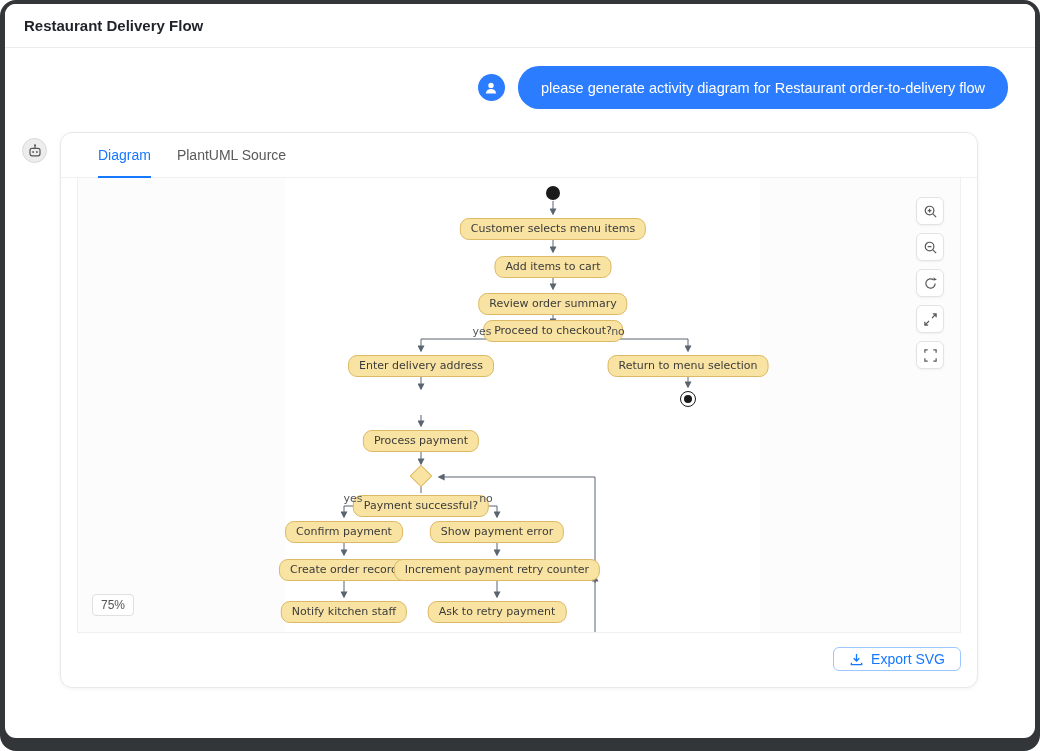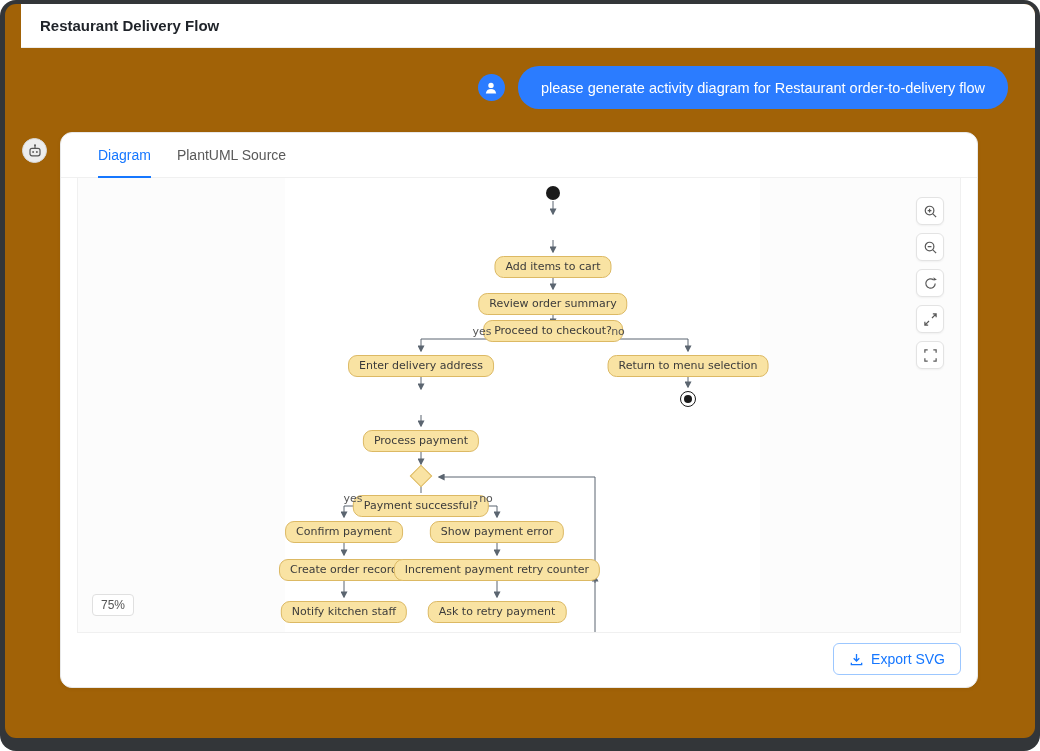--- a/index.html
+++ b/index.html
@@ -1,18 +1,18 @@
 <!DOCTYPE html>
 <html><head>
 <meta charset="utf-8">
 <style>
   * { box-sizing: border-box; margin: 0; padding: 0; }
   html,body { width:1040px; height:751px; background:#ffffff; font-family:"Liberation Sans",sans-serif; }
   .frame { position:absolute; left:0; top:0; width:1040px; height:751px; background:#333639; border-radius:16px; }
-  .screen { position:absolute; left:5px; top:4px; right:5px; bottom:13px; background:#a16207; border-radius:11px; overflow:hidden;padding-left:16px; }
+  .screen { position:absolute; left:5px; top:4px; right:5px; bottom:13px; background:#ffffff; border-radius:11px; overflow:hidden; }
 
   
   .header { height:44px; background:#fff; border-bottom:1px solid #ececec; display:flex; align-items:center; padding:0 19px; }
   .header .title { font-size:15px; font-weight:700; color:#1f2329; }
 
   
   .chat-row { position:absolute; top:62px; right:27px; display:flex; align-items:center; gap:13px; }
   .avatar { width:27px; height:27px; border-radius:50%; background:#2b7cff; display:flex; align-items:center; justify-content:center; flex:0 0 auto; }
   .bubble { height:43px; border-radius:21px; background:#2b7cff; color:#fff; font-size:14.5px; font-weight:500; display:flex; align-items:center; padding:0 23px; white-space:nowrap; }
 
@@ -38,21 +38,21 @@
   .branch { position:absolute; transform:translateX(-50%); font-size:11px; color:#555; font-family:"DejaVu Sans",sans-serif; }
   .edges { position:absolute; left:0; top:0; pointer-events:none; }
 
   
   .controls { position:absolute; top:19px; right:16px; display:flex; flex-direction:column; gap:8px; }
   .ctrl { width:28px; height:28px; background:#fff; border:1px solid #e3e3e3; border-radius:6px; display:flex; align-items:center; justify-content:center; box-shadow:0 1px 2px rgba(0,0,0,.05); cursor:pointer; }
   .zoom-badge { position:absolute; left:14px; bottom:16px; background:#fff; border:1px solid #e0e0e0; border-radius:4px; font-size:12px; color:#555; padding:3px 8px; }
 
   
   .footer { position:absolute; left:0; right:0; bottom:0; height:56px; display:flex; align-items:center; justify-content:flex-end; gap:10px; padding:0 16px; }
-  .btn { height:32px; display:flex; align-items:center; gap:7px; padding:0 15px; background:#fff; border:1px solid #9cc7ff; border-radius:6px; color:#1677ff; font-size:14px; cursor:pointer; }
+  .btn { height:24px; display:flex; align-items:center; gap:7px; padding:0 15px; background:#fff; border:1px solid #9cc7ff; border-radius:6px; color:#1677ff; font-size:14px; cursor:pointer; }
 </style>
 </head>
 <body>
 
 <div class="frame">
   <div class="screen">
 
     <div class="header">
       <div class="title">Restaurant Delivery Flow</div>
     </div>
@@ -112,20 +112,21 @@
               <polyline points="212,365 212,377" marker-end="url(#arw)"></polyline>
               <polyline points="59,403 59,419" marker-end="url(#arw)"></polyline>
               <polyline points="212,403 212,419" marker-end="url(#arw)"></polyline>
               <polyline points="310,455 310,299 154,299" marker-end="url(#arw)"></polyline>
               <polyline points="310,405 310,398" marker-end="url(#arw)"></polyline>
             </g>
           </svg>
 
           <div class="start-dot" style="left:268px;top:8px;"></div>
 
+          <div class="node" style="left:268px;top:40px;">Customer selects menu items</div>
           <div class="node" style="left:268px;top:78px;">Add items to cart</div>
           <div class="node" style="left:268px;top:115px;">Review order summary</div>
           <div class="node" style="left:268px;top:142px;">Proceed to checkout?</div>
 
           <span class="branch" style="left:197px;top:147px;">yes</span>
           <span class="branch" style="left:333px;top:147px;">no</span>
 
           <div class="node" style="left:136px;top:177px;">Enter delivery address</div>
           <div class="node" style="left:403px;top:177px;">Return to menu selection</div>
           <div class="end-ring" style="left:403px;top:213px;">

